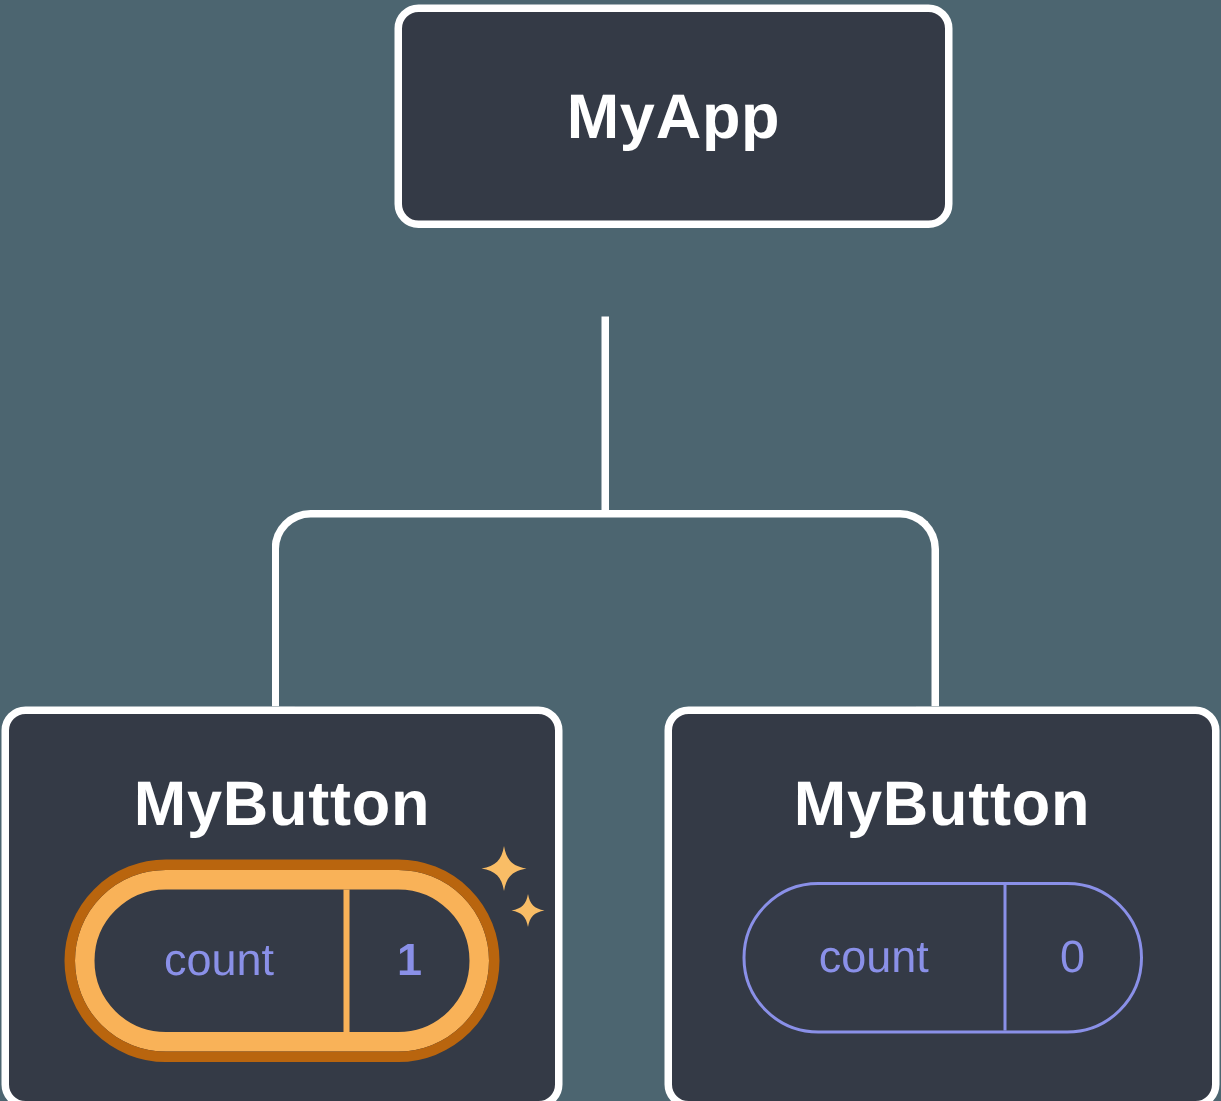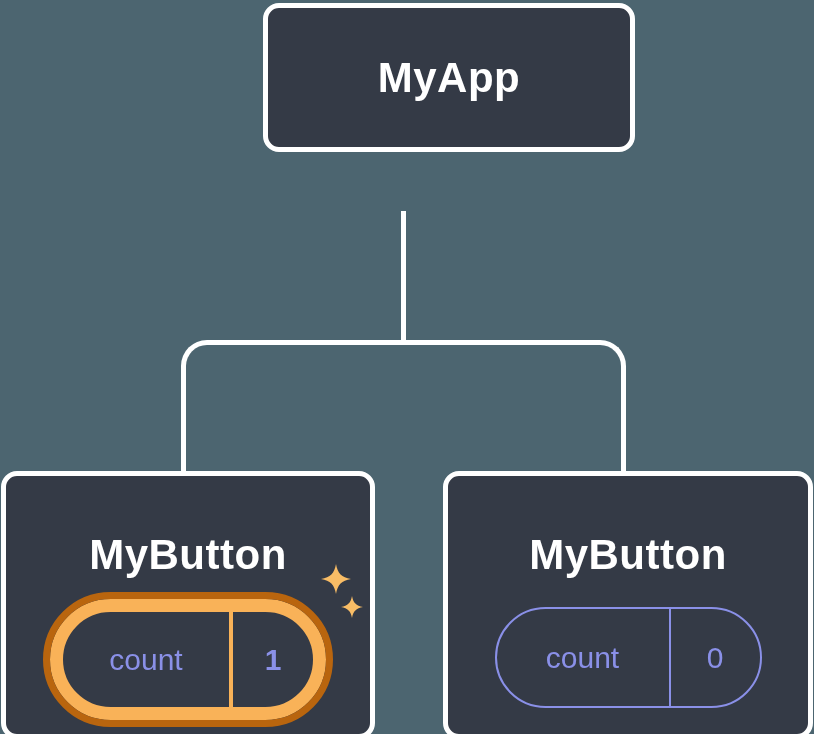--- a/index.html
+++ b/index.html
@@ -29,21 +29,21 @@
     font-weight: bold;
     letter-spacing: 0.5px;
   }
   .child-node {
     top: 471px;
     height: 268px;
     display: flex; flex-direction: column; align-items: center;
   }
   .child-left  { left: 1px;   width: 374px; }
   .child-right { left: 443px; width: 370px; }
-  .child-node .node-title { margin-top: 55px; }
+  .child-node .node-title { margin-top: 36px; }
 
   
   .vline {
     position: absolute;
     left: 401px; top: 211px;
     width: 5px; height: 132px;
     background: #ffffff;
   }
   .bracket {
     position: absolute;

